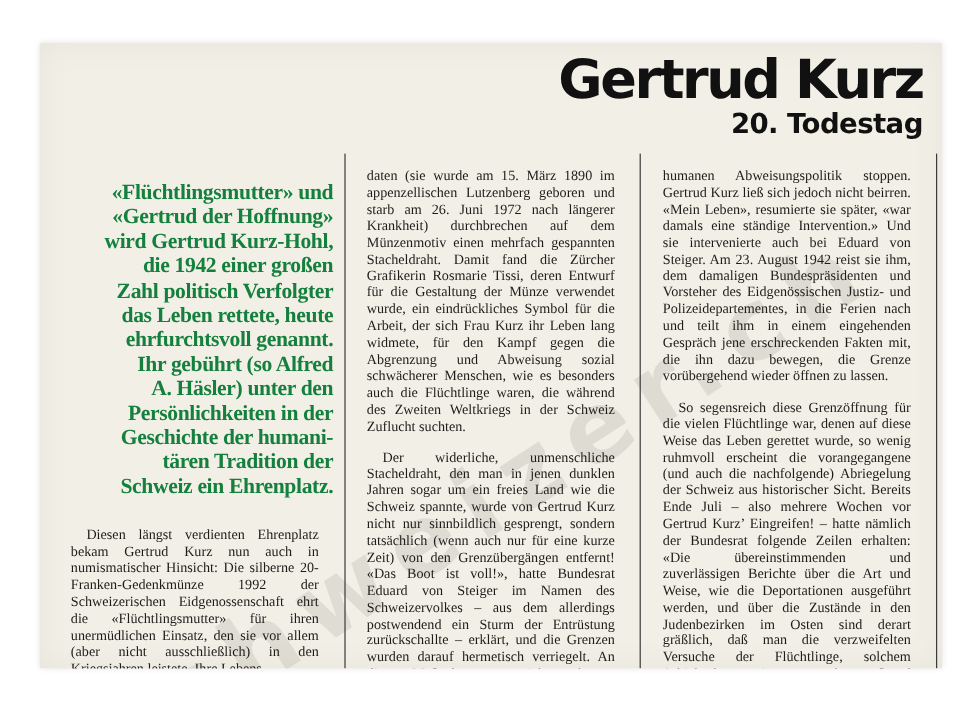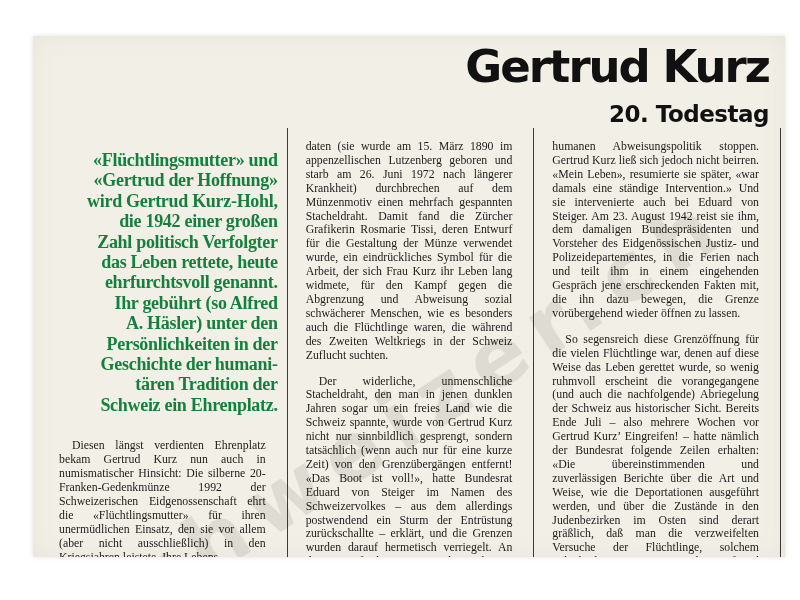--- a/index.html
+++ b/index.html
@@ -21,21 +21,21 @@
     color:#b7b3a8;opacity:0.32;pointer-events:none;
   }
   .headline-block{
     position:absolute;top:8px;right:16px;z-index:2;text-align:right;
     font-family:"DejaVu Sans", sans-serif;color:#111111;
   }
   .headline{
     font-size:45px;font-weight:bold;letter-spacing:-2px;line-height:1.02;margin-left:36px;
   }
   .subheadline{
-    font-size:23px;font-weight:bold;letter-spacing:-0.5px;margin-top:11px;
+    font-size:23px;font-weight:bold;letter-spacing:-0.5px;margin-top:1px;
   }
   .columns{
     position:absolute;left:8px;right:4px;top:92px;bottom:0;z-index:2;
     display:flex;
   }
   .col{
     width:33.33%;padding:0 9px 0 6px;
     border-right:1px solid #3a3a38;
   }
   .col:last-child{border-right:1px solid #3a3a38;}

